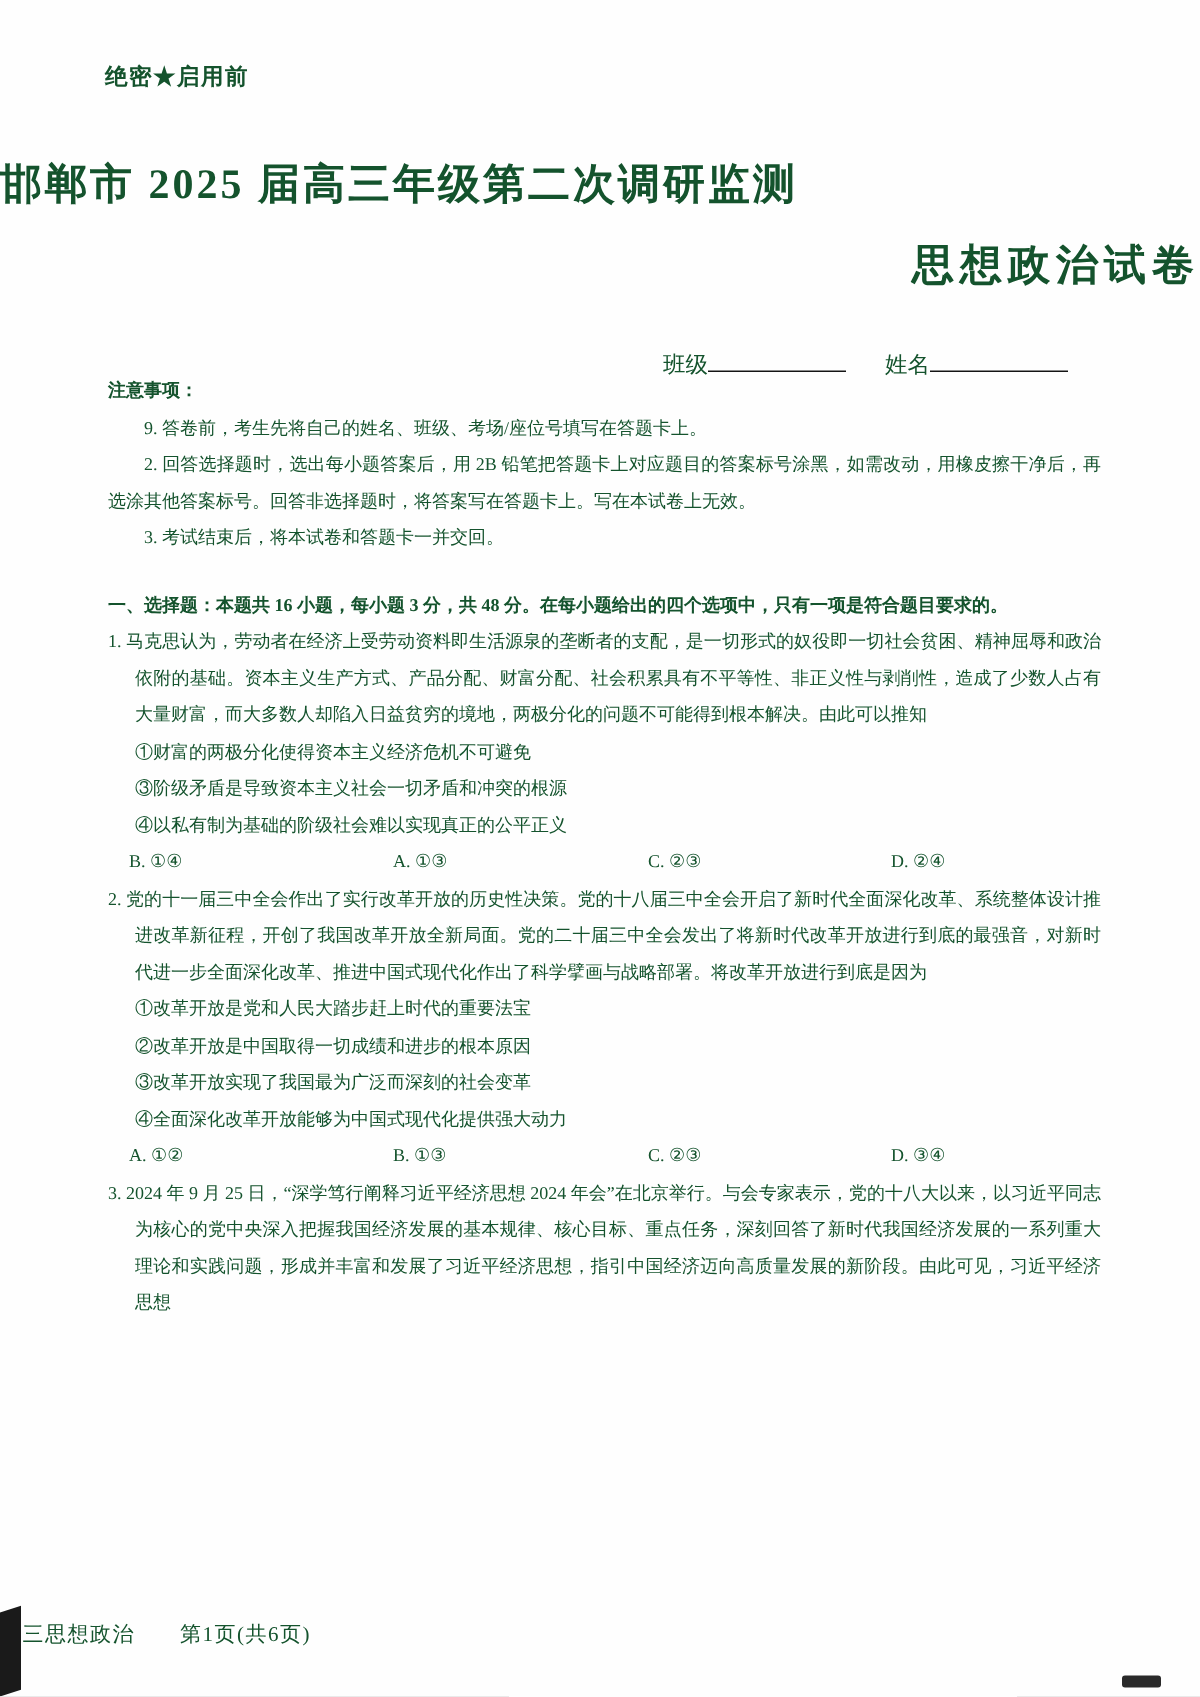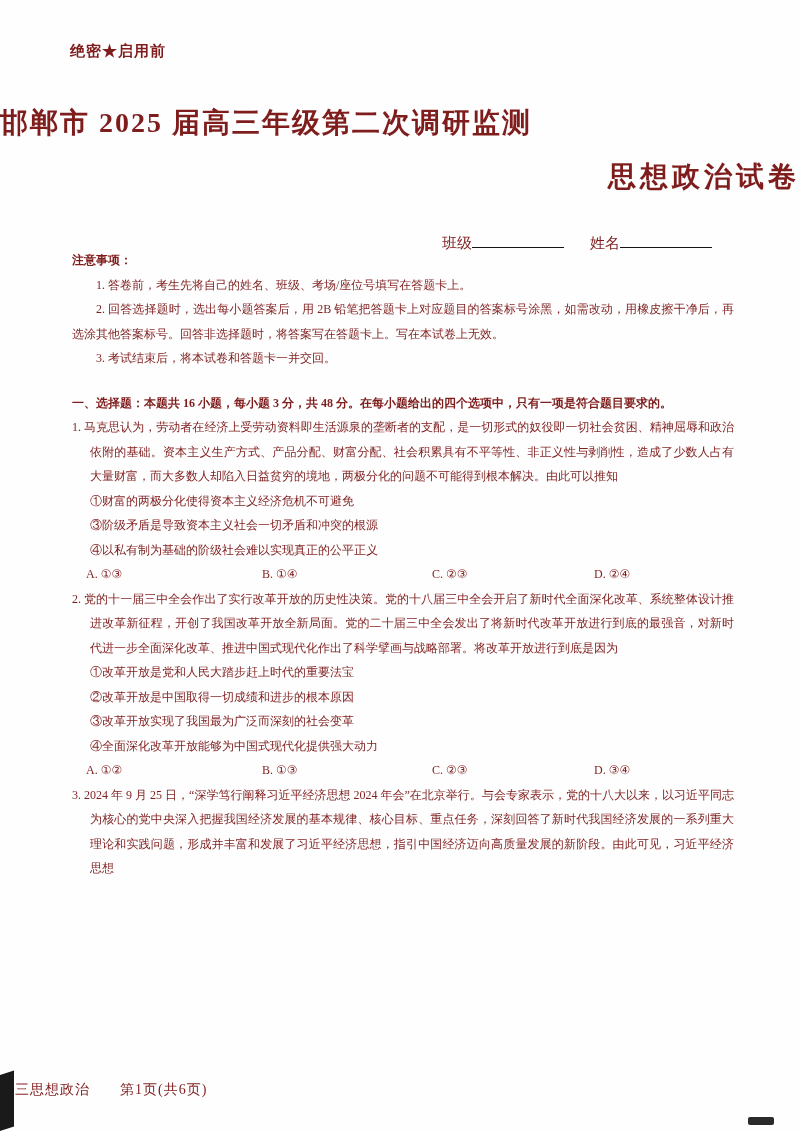--- a/index.html
+++ b/index.html
@@ -2,21 +2,21 @@
 <html><head>
 <meta charset="utf-8">
 <style>
   html,body { margin:0; padding:0; background:#d9d9d9; }
   .page {
     position:relative;
     width:800px; height:1131px;
     margin:0 auto;
     background:#fefefe;
     font-family:"Liberation Serif","DejaVu Serif",serif;
-    color:#7f1d1d;
+    color:#14532d;
     overflow:hidden;
     box-sizing:border-box;
   }
   .classification {
     position:absolute; top:42px; left:70px;
     font-size:15px; font-weight:bold; letter-spacing:1px;
   }
   .exam-title {
     position:absolute; top:104px; left:0; width:100%;
     text-align:left; font-size:28px; font-weight:bold; letter-spacing:2px;
@@ -77,34 +77,34 @@
   <div class="exam-title">邯郸市 2025 届高三年级第二次调研监测</div>
   <div class="exam-subtitle">思想政治试卷</div>
 
   <div class="fill-row">
     <span>班级</span><span class="blank"></span><span class="blank-gap"></span><span>姓名</span><span class="blank"></span>
   </div>
 
   <div class="body">
 
     <p class="notice-heading">注意事项：</p>
-    <p class="notice-item">1. 答卷前，考生先将自己的姓名、班级、考场/座位号填写在答题卡上。</p>
+    <p class="notice-item">9. 答卷前，考生先将自己的姓名、班级、考场/座位号填写在答题卡上。</p>
     <p class="notice-item">2. 回答选择题时，选出每小题答案后，用 2B 铅笔把答题卡上对应题目的答案标号涂黑，如需改动，用橡皮擦干净后，再选涂其他答案标号。回答非选择题时，将答案写在答题卡上。写在本试卷上无效。</p>
     <p class="notice-item">3. 考试结束后，将本试卷和答题卡一并交回。</p>
 
     <p class="section-heading">一、选择题：本题共 16 小题，每小题 3 分，共 48 分。在每小题给出的四个选项中，只有一项是符合题目要求的。</p>
 
     <div class="question">
       <p class="stem">1. 马克思认为，劳动者在经济上受劳动资料即生活源泉的垄断者的支配，是一切形式的奴役即一切社会贫困、精神屈辱和政治依附的基础。资本主义生产方式、产品分配、财富分配、社会积累具有不平等性、非正义性与剥削性，造成了少数人占有大量财富，而大多数人却陷入日益贫穷的境地，两极分化的问题不可能得到根本解决。由此可以推知</p>
       <p class="option">①财富的两极分化使得资本主义经济危机不可避免</p>
       <p class="option">③阶级矛盾是导致资本主义社会一切矛盾和冲突的根源</p>
       <p class="option">④以私有制为基础的阶级社会难以实现真正的公平正义</p>
       <p class="choices">
+        <span>B. ①④</span>
         <span>A. ①③</span>
-        <span>B. ①④</span>
         <span>C. ②③</span>
         <span>D. ②④</span>
       </p>
     </div>
 
     <div class="question">
       <p class="stem">2. 党的十一届三中全会作出了实行改革开放的历史性决策。党的十八届三中全会开启了新时代全面深化改革、系统整体设计推进改革新征程，开创了我国改革开放全新局面。党的二十届三中全会发出了将新时代改革开放进行到底的最强音，对新时代进一步全面深化改革、推进中国式现代化作出了科学擘画与战略部署。将改革开放进行到底是因为</p>
       <p class="option">①改革开放是党和人民大踏步赶上时代的重要法宝</p>
       <p class="option">②改革开放是中国取得一切成绩和进步的根本原因</p>
       <p class="option">③改革开放实现了我国最为广泛而深刻的社会变革</p>

